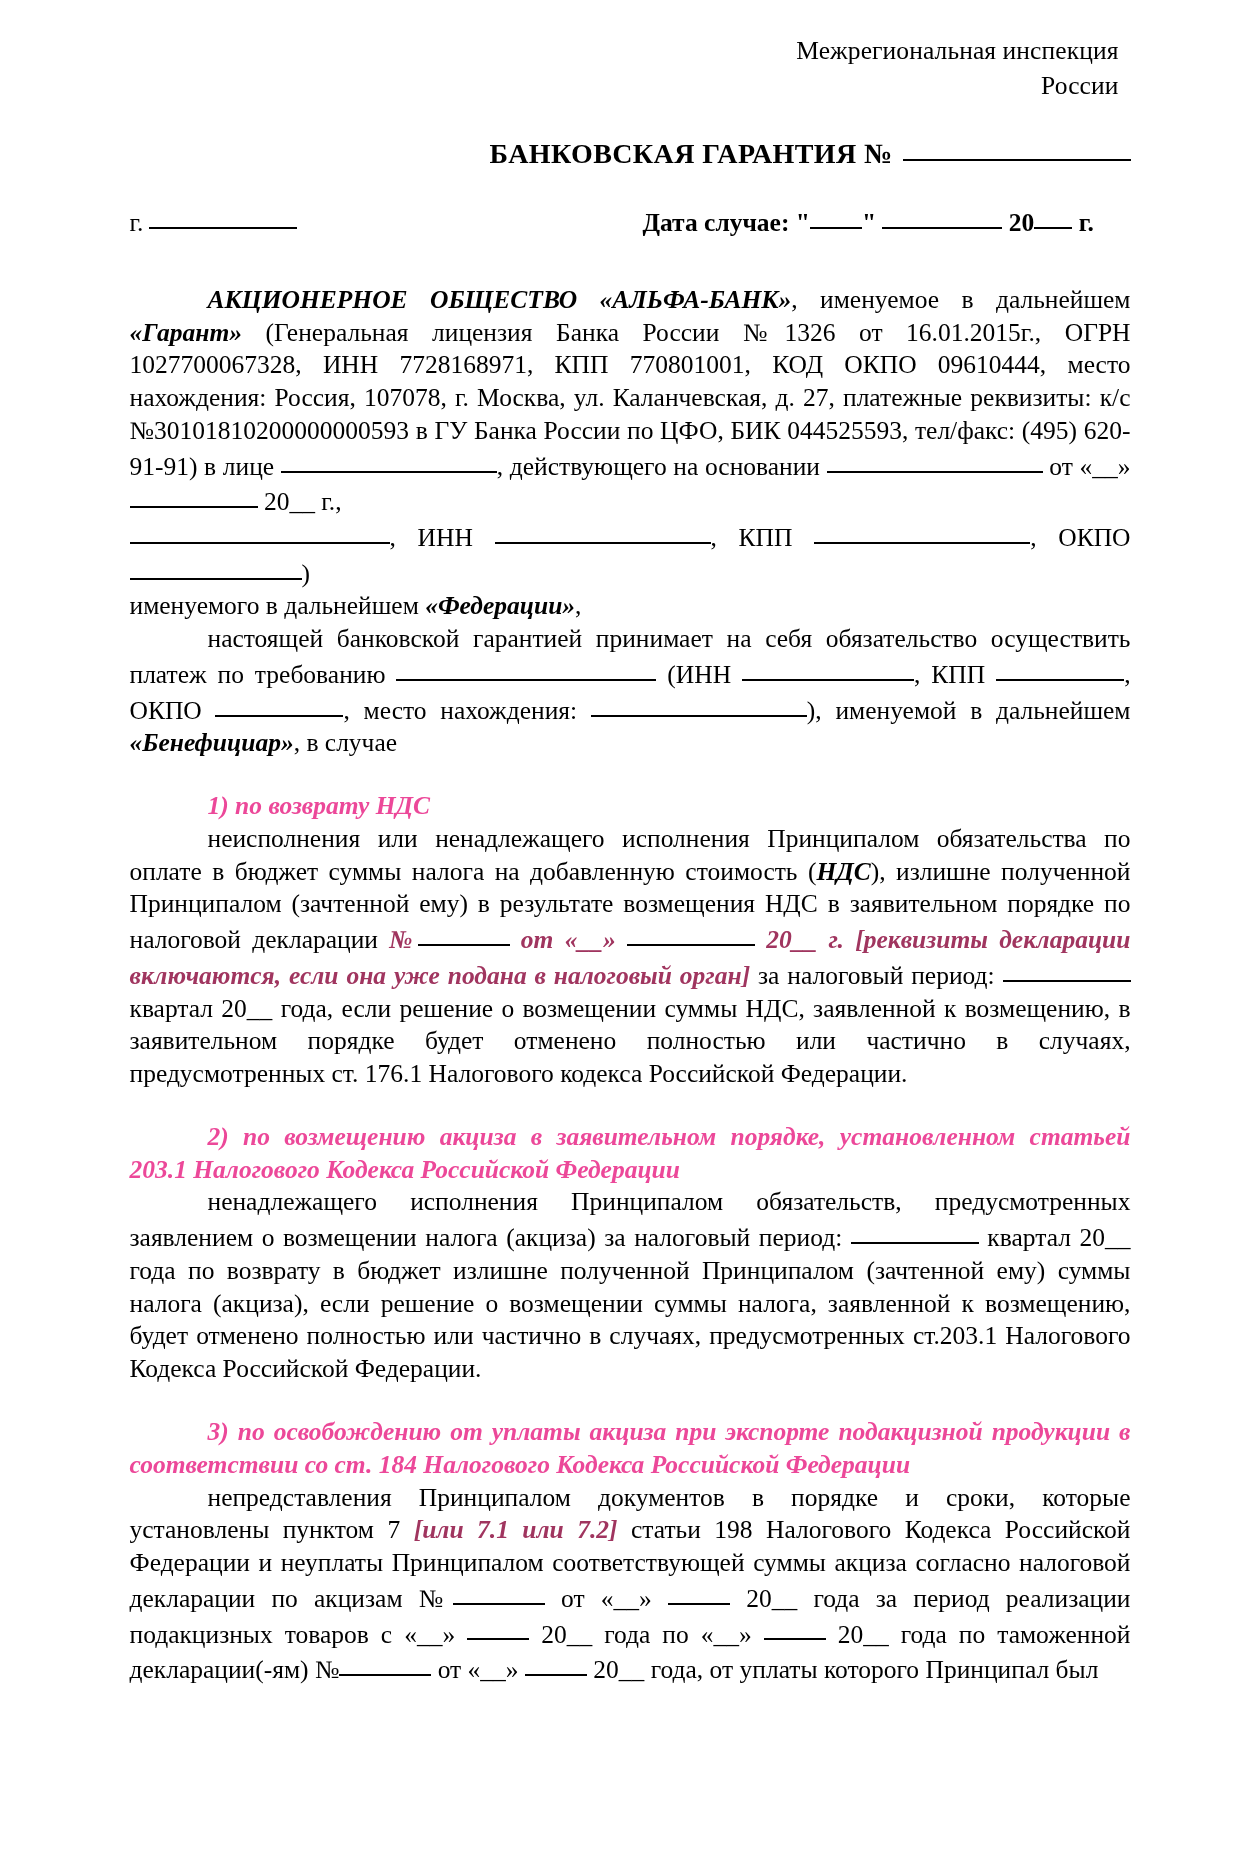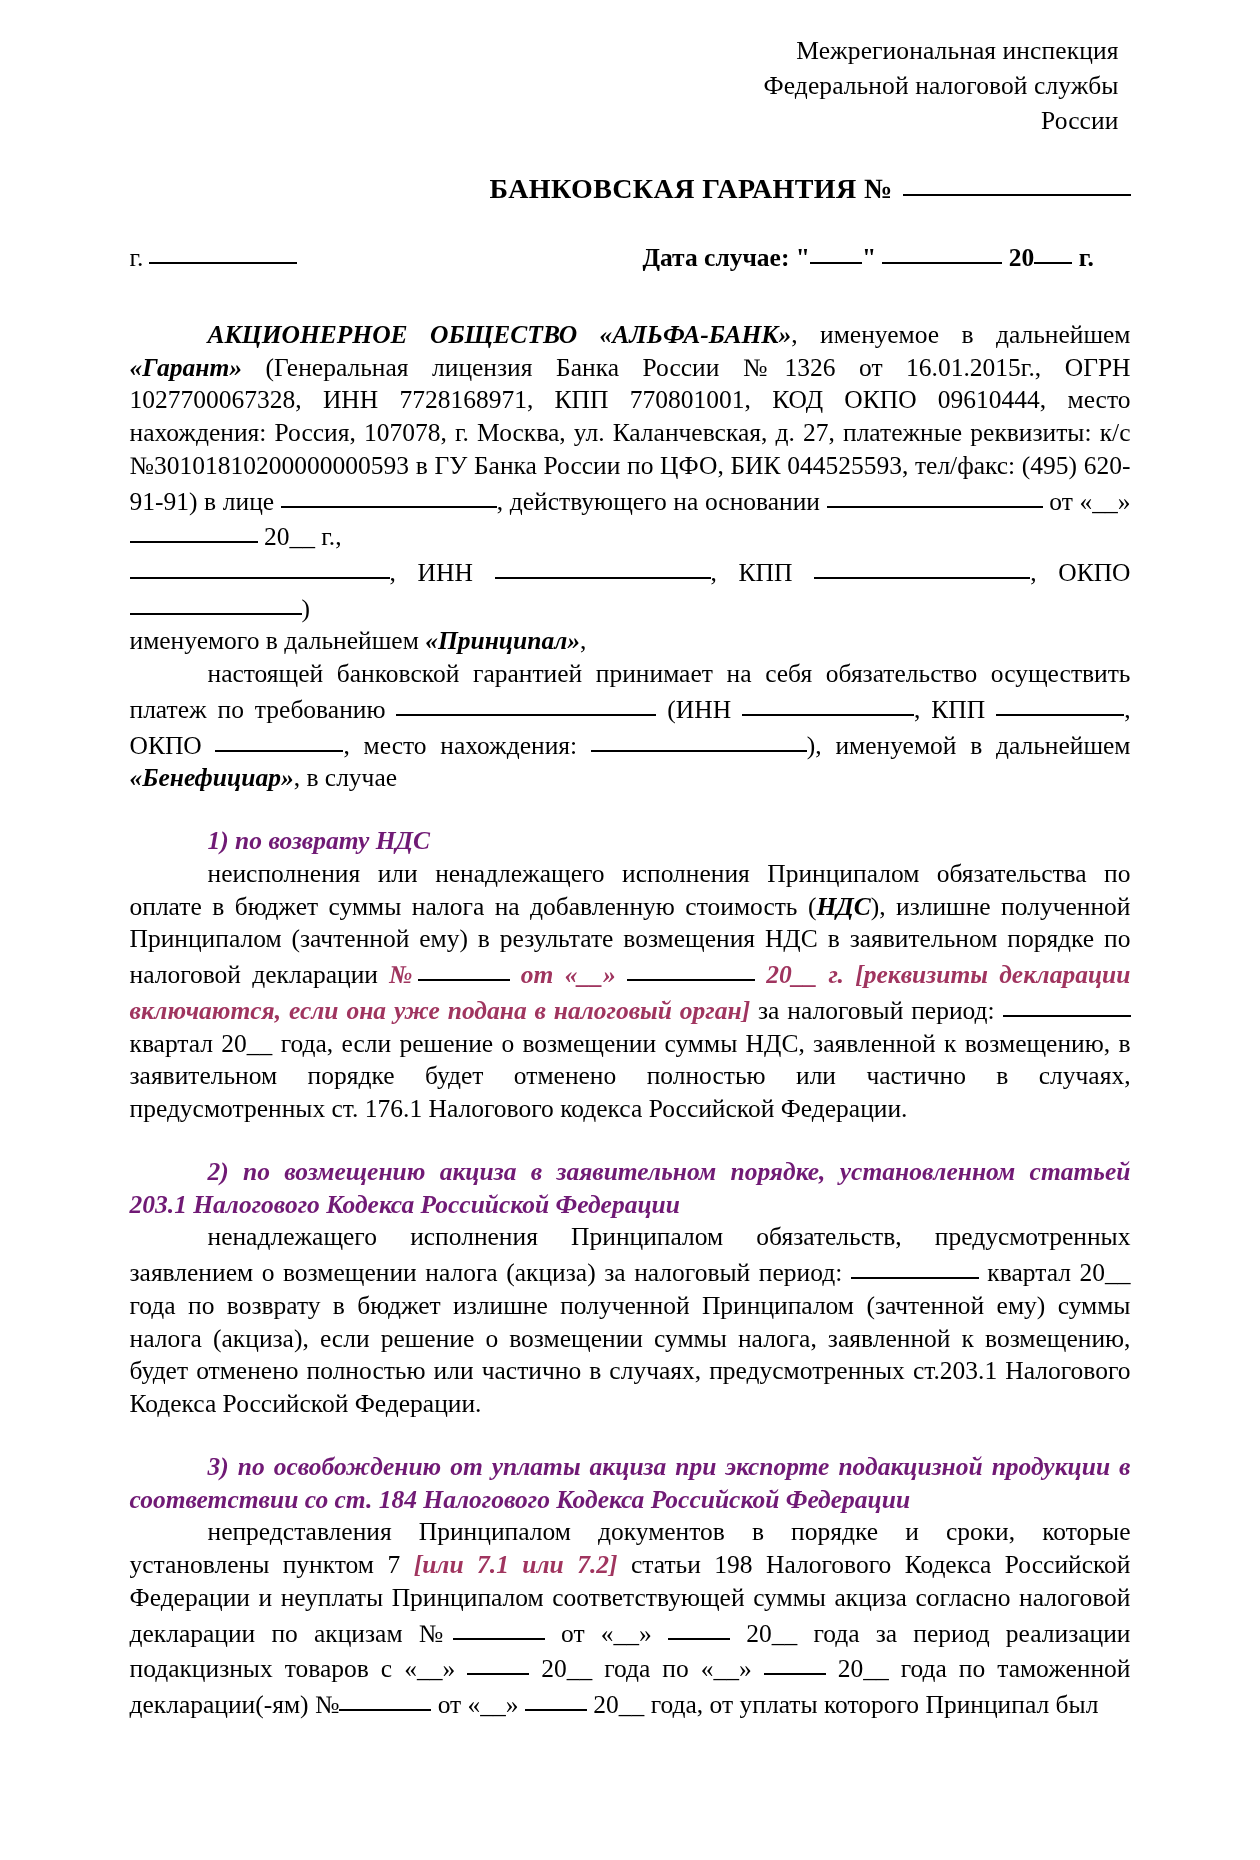--- a/index.html
+++ b/index.html
@@ -80,21 +80,21 @@
     text-justify: inter-word;
   }
   p.para.first-ind { text-indent: 78px; }
   p.para.ind { text-indent: 78px; }
 
   .gap-lg { height: 46px; }
   .gap-md { height: 30px; }
 
   b, strong { font-weight: bold; font-style: italic; }
   .sec-head {
-    color: #701a75;
+    color: #ec4899;
     font-weight: bold;
     font-style: italic;
     font-size: 25.5px;
     line-height: 1.285;
     text-align: justify;
     text-justify: inter-word;
     margin: 0;
     text-indent: 78px;
   }
   .accent-ital {
@@ -117,21 +117,20 @@
   .bl-xl  { width: 216px; }
   .bl-xxl { width: 260px; }
 </style>
 </head>
 <body>
 
 <div class="page">
 
   <div class="doc-header">
     <div>Межрегиональная инспекция</div>
-    <div>Федеральной налоговой службы</div>
     <div>России</div>
   </div>
 
   <div class="doc-title">
     <span>БАНКОВСКАЯ ГАРАНТИЯ №</span><span class="rule"></span>
   </div>
 
   <div class="date-row">
     <span class="city"><span>г.</span><span class="u u-city"></span></span>
     <span class="issue"><span>Дата случае:</span>
@@ -141,21 +140,21 @@
       <span>г.</span></span>
   </div>
 
   <div class="gap-lg"></div>
 
   <p class="para first-ind"><b>АКЦИОНЕРНОЕ ОБЩЕСТВО «АЛЬФА-БАНК»</b><span>, именуемое в дальнейшем </span><b>«Гарант»</b><span> (Генеральная лицензия Банка России №1326 от 16.01.2015г., ОГРН 1027700067328, ИНН 7728168971, КПП 770801001, КОД ОКПО 09610444, место нахождения: Россия, 107078, г. Москва, ул. Каланчевская, д. 27, платежные реквизиты: к/с №30101810200000000593 в ГУ Банка России по ЦФО, БИК 044525593, тел/факс: (495) 620-91-91) в лице </span><span class="bl bl-xl"></span><span>, действующего на основании </span><span class="bl bl-xl"></span><span> от «__» </span><span class="bl bl-m"></span><span> 20__ г.,</span></p>
 
 
   <p class="para" style="text-indent:0"><span class="bl bl-xxl"></span><span>, ИНН </span><span class="bl bl-xl"></span><span>, КПП </span><span class="bl bl-xl"></span><span>, ОКПО </span><span class="bl bl-l"></span><span>)</span></p>
 
-  <p class="para" style="text-indent:0"><span>именуемого в дальнейшем </span><b>«Принципал»</b><span>,</span></p>
+  <p class="para" style="text-indent:0"><span>именуемого в дальнейшем </span><b>«Федерации»</b><span>,</span></p>
 
   <p class="para ind"><span>настоящей банковской гарантией принимает на себя обязательство осуществить платеж по требованию </span><span class="bl bl-xxl"></span><span> (ИНН </span><span class="bl bl-l"></span><span>, КПП </span><span class="bl bl-m"></span><span>, ОКПО </span><span class="bl bl-m"></span><span>, место нахождения: </span><span class="bl bl-xl"></span><span>), именуемой в дальнейшем </span><b>«Бенефициар»</b><span>, в случае</span></p>
 
   <div class="gap-md"></div>
 
   <p class="sec-head"><span>1) по возврату НДС</span></p>
 
   <p class="para ind"><span>неисполнения или ненадлежащего исполнения Принципалом обязательства по оплате в бюджет суммы налога на добавленную стоимость (</span><b>НДС</b><span>), излишне полученной Принципалом (зачтенной ему) в результате возмещения НДС в заявительном порядке по налоговой декларации </span><span class="accent-ital">№</span><span class="bl bl-s"></span><span class="accent-ital"> от «__» </span><span class="bl bl-m"></span><span class="accent-ital"> 20__ г. </span><span class="accent-ital">[реквизиты декларации включаются, если она уже подана в налоговый орган]</span><span> за налоговый период: </span><span class="bl bl-m"></span><span> квартал 20__ года, если решение о возмещении суммы НДС, заявленной к возмещению, в заявительном порядке будет отменено полностью или частично в случаях, предусмотренных ст. 176.1 Налогового кодекса Российской Федерации.</span></p>
 
   <div class="gap-md"></div>

